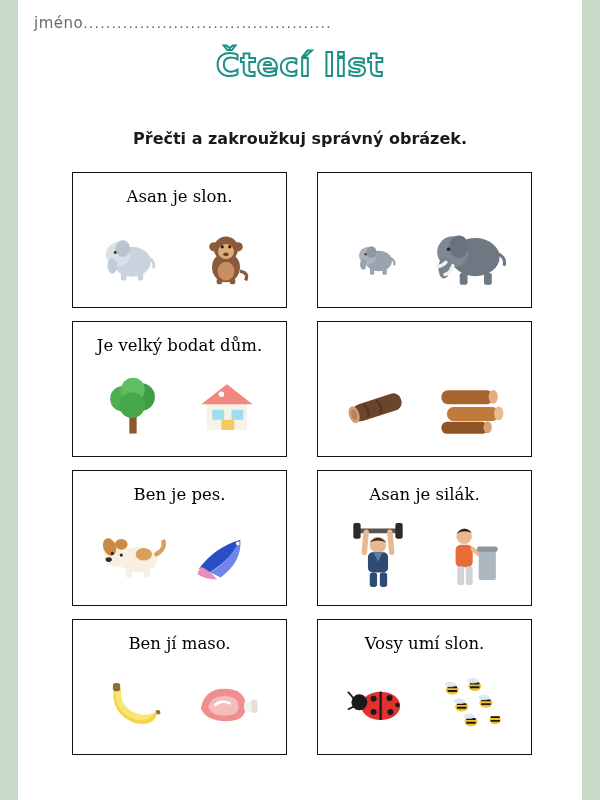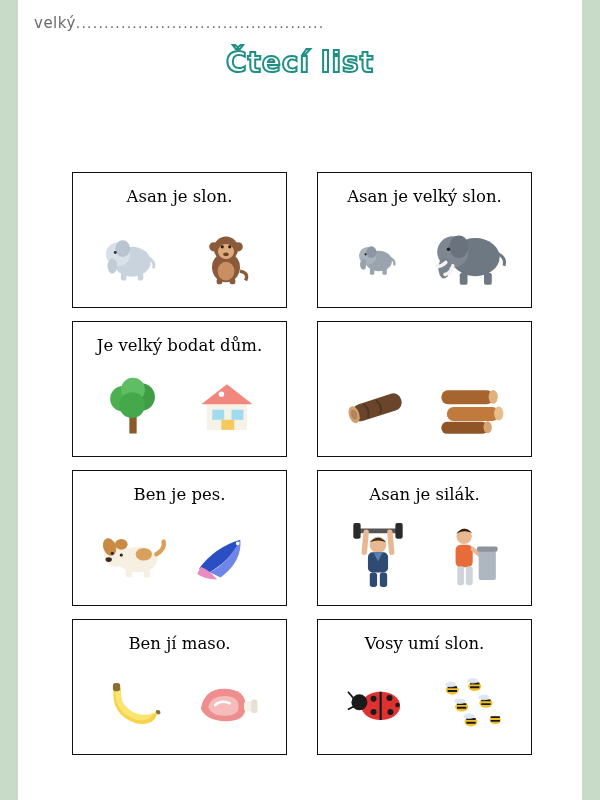--- a/index.html
+++ b/index.html
@@ -36,21 +36,21 @@
     font-size: 14px;
   }
   .title {
     position: absolute;
     left: 0;
     right: 0;
     top: 46px;
     text-align: center;
     font-family: "DejaVu Sans", sans-serif;
     font-weight: bold;
-    font-size: 28px;
+    font-size: 32px;
     color: #ffffff;
     -webkit-text-stroke: 2px #1f8f86;
     letter-spacing: 1px;
   }
   .subtitle {
     position: absolute;
     left: 0;
     right: 0;
     top: 129px;
     text-align: center;
@@ -106,25 +106,26 @@
     justify-content: center;
   }
   .img-slot svg { display: block; }
 </style>
 </head>
 <body>
 
 <div class="page">
 
   <div class="name-line">
-    <span>velký</span><span class="name-dots">............................................</span>
+    <span>jméno</span><span class="name-dots">............................................</span>
   </div>
 
   <div class="title">Čtecí list</div>
 
+  <div class="subtitle">Přečti a zakroužkuj správný obrázek.</div>
 
   <div class="grid">
 
     <div class="card">
       <div class="card-text">Asan je slon.</div>
       <div class="card-imgs">
         <div class="img-slot">
           <svg viewBox="0 0 70 60" width="66" height="56">
             <ellipse cx="34" cy="34" rx="20" ry="16" fill="#c9d3dd"></ellipse>
             <circle cx="19" cy="26" r="13" fill="#d8e0e8"></circle>
@@ -149,21 +150,20 @@
             <ellipse cx="35" cy="26" rx="3" ry="2" fill="#6b4226"></ellipse>
             <path d="M50 44 q10 2 6 10" stroke="#8a5a3b" stroke-width="3.5" fill="none"></path>
             <rect x="25" y="52" width="6" height="6" rx="2" fill="#8a5a3b"></rect>
             <rect x="39" y="52" width="6" height="6" rx="2" fill="#8a5a3b"></rect>
           </svg>
         </div>
       </div>
     </div>
 
     <div class="card">
-      <div class="card-text">Asan je velký slon.</div>
       <div class="card-imgs">
         <div class="img-slot">
           <svg viewBox="0 0 70 60" width="52" height="44">
             <ellipse cx="36" cy="34" rx="18" ry="14" fill="#9aa4af"></ellipse>
             <circle cx="21" cy="27" r="12" fill="#aab3bd"></circle>
             <path d="M14 31 q-6 6 -2 13 q3 4 6 0 q2 -5 1 -11z" fill="#98a2ad"></path>
             <ellipse cx="26" cy="22" rx="7" ry="8" fill="#8d97a3"></ellipse>
             <circle cx="18" cy="25" r="1.5" fill="#222"></circle>
             <rect x="24" y="44" width="6" height="9" rx="2" fill="#9aa4af"></rect>
             <rect x="41" y="44" width="6" height="9" rx="2" fill="#9aa4af"></rect>

